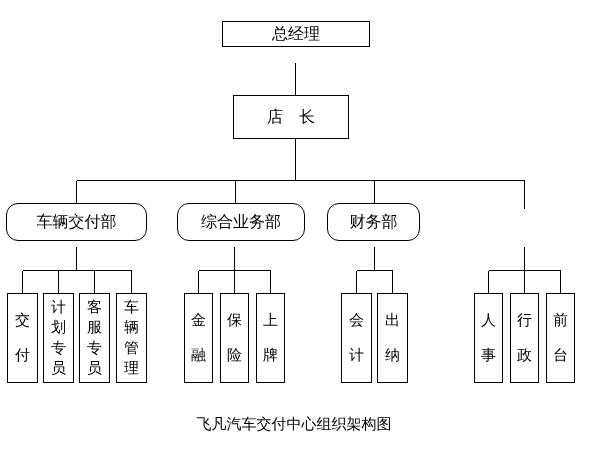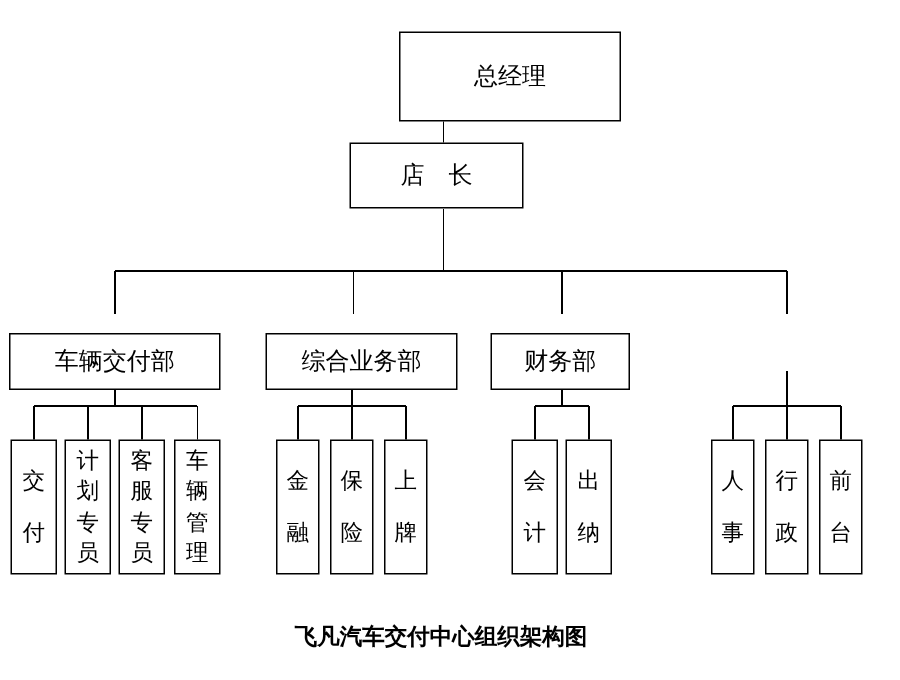--- a/index.html
+++ b/index.html
@@ -30,40 +30,40 @@
     white-space: pre;
   }
   .leaf {
     flex-direction: column;
     justify-content: space-evenly;
     font-size: 15px;
     white-space: normal;
   }
   .leaf span { display: block; line-height: 1; }
   
-  .gm    { left: 222px; top: 21px;  width: 148px; height: 60px; margin-left: 44px; }
+  .gm    { left: 222px; top: 21px;  width: 148px; height: 26px; }
   .store { left: 233px; top: 95px;  width: 116px; height: 44px; }
-  .dept  { top: 222px; height: 38px; }
+  .dept  { top: 203px; height: 38px; border-radius: 12px; }
   .d1 { left: 6px;   width: 141px; }
   .d2 { left: 177px; width: 128px; }
   .d3 { left: 327px; width: 93px;  }
   .d4 { left: 453px; width: 143px; }
   .leaf { top: 293px; height: 90px; width: 31px; }
   .w29 { width: 29px; }
   .l1a { left: 7px; }   .l1b { left: 43px; }  .l1c { left: 79px; }  .l1d { left: 116px; }
   .l2a { left: 184px; } .l2b { left: 220px; } .l2c { left: 256px; }
   .l3a { left: 341px; } .l3b { left: 377px; }
   .l4a { left: 474px; } .l4b { left: 510px; } .l4c { left: 546px; }
   .caption {
     position: absolute;
     left: 0; right: 12px;
     top: 417px;
     text-align: center;
     font-size: 15px;
-    font-weight: bold;
+    font-weight: normal;
     line-height: 1;
   }
 </style>
 </head>
 <body>
 
 <div id="canvas">
 
   <svg id="connectors" width="600" height="453" viewBox="0 0 600 453" stroke="#000000" stroke-width="1" shape-rendering="crispEdges">
 

